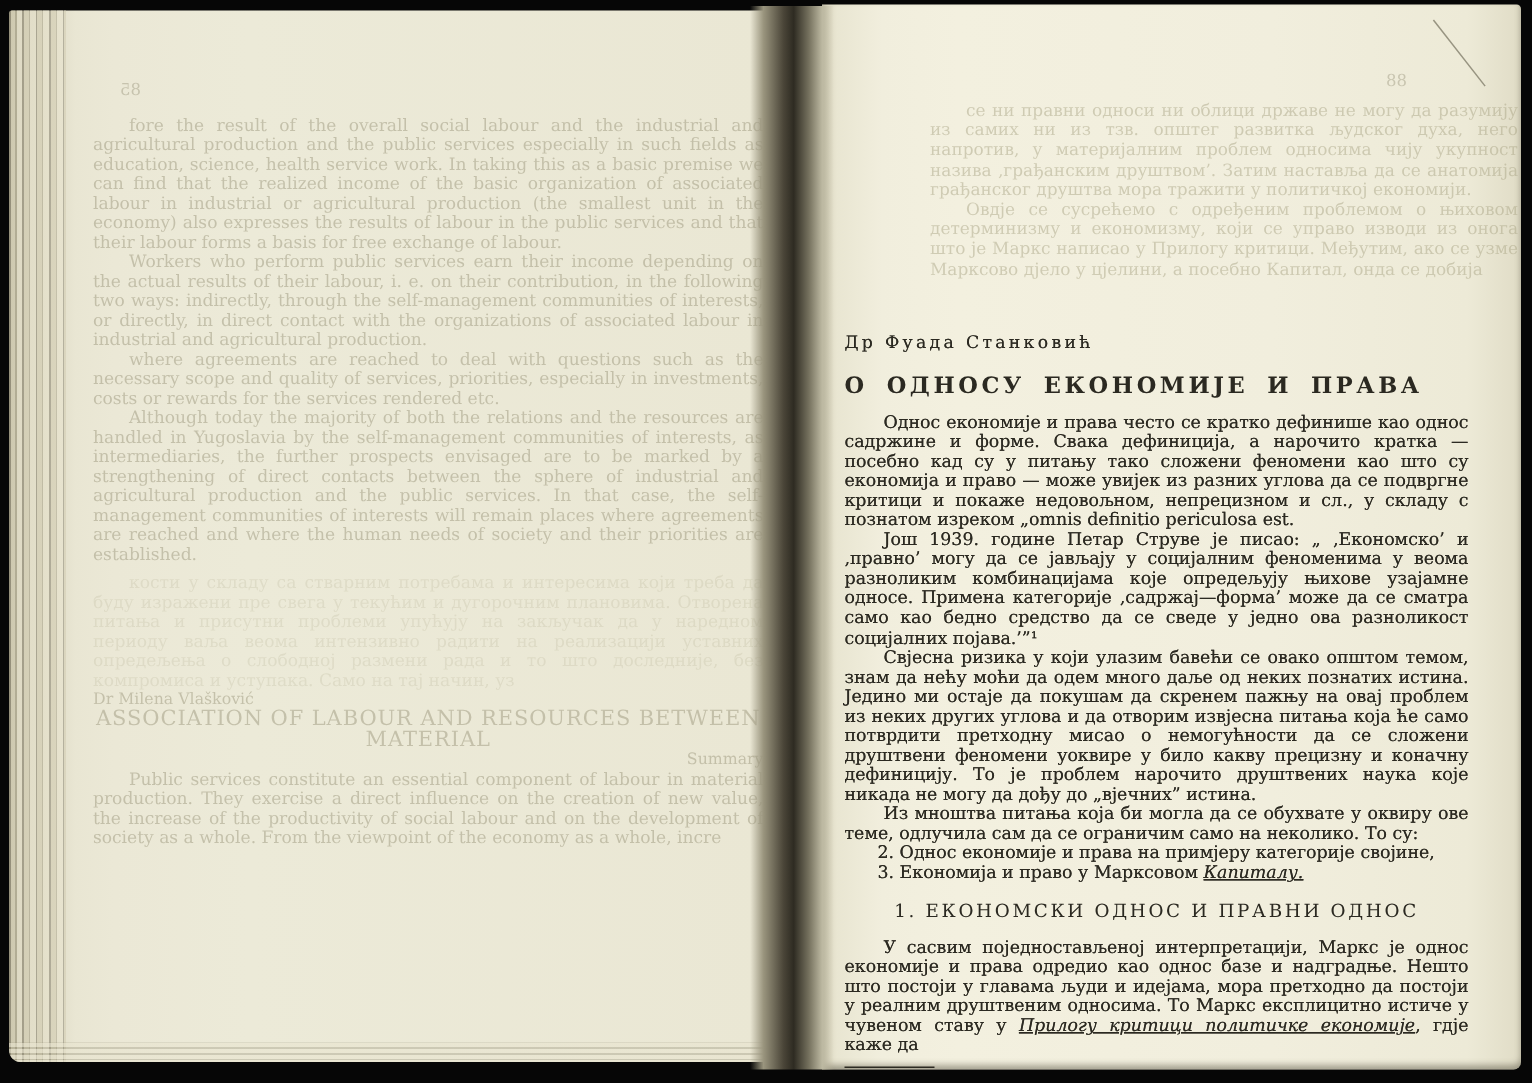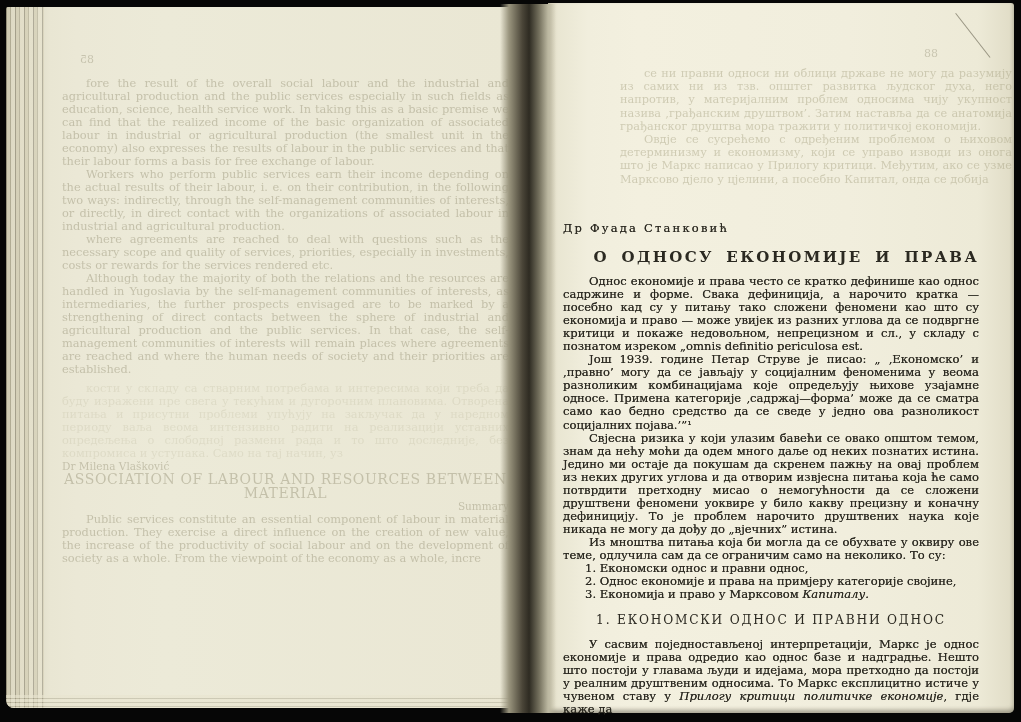--- a/index.html
+++ b/index.html
@@ -30,30 +30,30 @@
   .g-head{text-align:center;font-size:14px;letter-spacing:.6px;margin-top:13px;line-height:13.5px;text-indent:0 !important;}
   .g-sum{text-align:right;font-size:10.5px;margin-top:16px;margin-bottom:9px;text-indent:0 !important;}
   .ghost-num{position:absolute;font-size:11px;opacity:.32;color:#7c775c;transform:scaleX(-1);filter:blur(.3px);}
   .r-ghost{position:absolute;left:72px;top:64px;width:392px;font-size:11.3px;line-height:13.2px;text-align:justify;}
   .r-ghost p{margin:0;text-indent:24px;}
 
   
   .r-col{position:absolute;left:15px;top:186px;width:416px;color:#2b2921;z-index:4;}
   .author{font-size:11.5px;letter-spacing:2.2px;
     text-shadow:0 0 .3px rgba(43,41,33,.8);margin-top:32px;}
-  .title{text-align:right;font-weight:bold;font-size:15px;letter-spacing:2.4px;word-spacing:5px;margin-top:13px;}
+  .title{text-align:left;font-weight:bold;font-size:15px;letter-spacing:2.4px;word-spacing:5px;margin-top:13px;}
   .body-text{font-size:11.6px;line-height:13.05px;text-align:justify;
     text-shadow:0 0 .35px rgba(43,41,33,.85);}
   .para{margin:0;text-indent:26px;}
   .list{margin:0 0 0 22px;}
   .sec-head{text-align:center;font-weight:normal;font-size:12.2px;letter-spacing:1.8px;margin:13px 0 11px;text-shadow:none;}
   .fn-rule{width:60px;border:none;border-top:1.2px solid #2c2a22;margin:8px 0 3px 0;}
   .fnote{font-size:10.2px;line-height:12.2px;text-align:justify;text-indent:26px;}
   .fnote sup{font-size:7px;}
-  .ital{font-style:italic;}
+  .ital{font-style:italic;text-decoration:underline;}
 </style>
 </head>
 <body>
 
 <div class="canvas">
 
   <div class="left-page">
     <div class="left-edges"></div>
     <div class="left-bottom-edges"></div>
 
@@ -90,21 +90,20 @@
       <div class="author">Др Фуада Станковић</div>
       <div class="title">О ОДНОСУ ЕКОНОМИЈЕ И ПРАВА</div>
 
       <div class="body-text" style="margin-top:9px;">
         <p class="para">Однос економије и права често се кратко дефинише као однос садржине и форме. Свака дефиниција, а нарочито кратка — посебно кад су у питању тако сложени феномени као што су економија и право — може увијек из разних углова да се подвргне критици и покаже недовољном, непрецизном и сл., у складу с познатом изреком „omnis definitio periculosa est.</p>
         <p class="para">Још 1939. године Петар Струве је писао: „ ‚Економско’ и ‚правно’ могу да се јављају у социјалним феноменима у веома разноликим комбинацијама које опредељују њихове узајамне односе. Примена категорије ‚садржај—форма’ може да се сматра само као бедно средство да се сведе у једно ова разноликост социјалних појава.’”¹</p>
         <p class="para">Свјесна ризика у који улазим бавећи се овако општом темом, знам да нећу моћи да одем много даље од неких познатих истина. Једино ми остаје да покушам да скренем пажњу на овај проблем из неких других углова и да отворим извјесна питања која ће само потврдити претходну мисао о немогућности да се сложени друштвени феномени уоквире у било какву прецизну и коначну дефиницију. То је проблем нарочито друштвених наука које никада не могу да дођу до „вјечних” истина.</p>
         <p class="para">Из мноштва питања која би могла да се обухвате у оквиру ове теме, одлучила сам да се ограничим само на неколико. То су:</p>
 
         <div class="list">
-          <div>1. Економски однос и правни однос,</div>
           <div>2. Однос економије и права на примјеру категорије својине,</div>
           <div><span>3. Економија и право у Марксовом </span><span class="ital">Капиталу.</span></div>
         </div>
 
         <div class="sec-head">1. ЕКОНОМСКИ ОДНОС И ПРАВНИ ОДНОС</div>
 
         <p class="para"><span>У сасвим поједностављеној интерпретацији, Маркс је однос економије и права одредио као однос базе и надградње. Нешто што постоји у главама људи и идејама, мора претходно да постоји у реалним друштвеним односима. То Маркс експлицитно истиче у чувеном ставу у </span><span class="ital">Прилогу критици политичке економије</span><span>, гдје каже да</span></p>
 
         <hr class="fn-rule">
         <p class="fnote"><sup>1</sup><span> П. Примена: </span><span class="ital">О односу између опредељују и правног</span><span>, Архив за правне и друштвене науке, 5—6, Београд 1939, стр. 447.</span></p>

